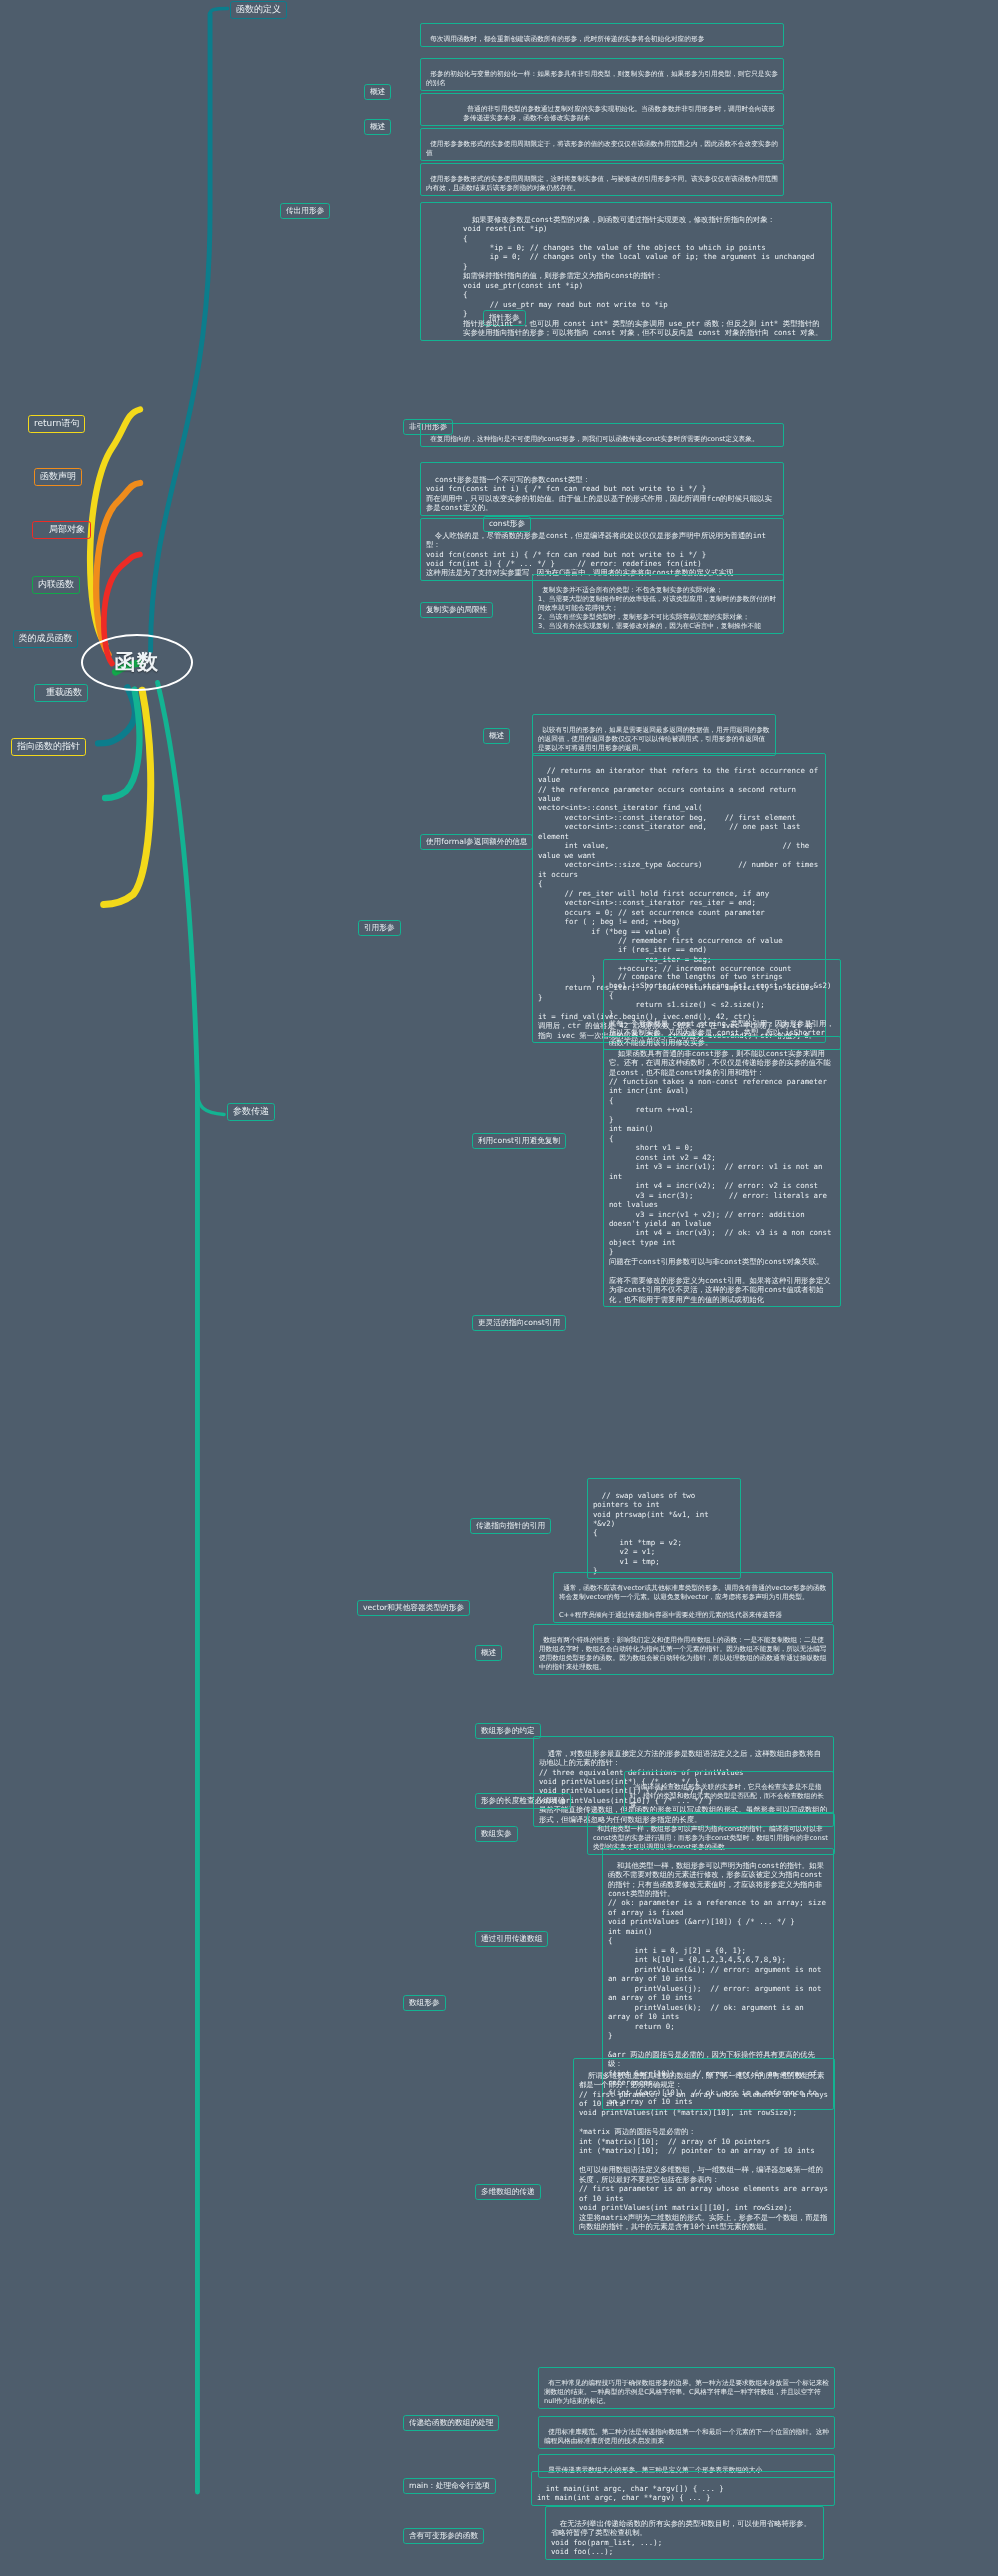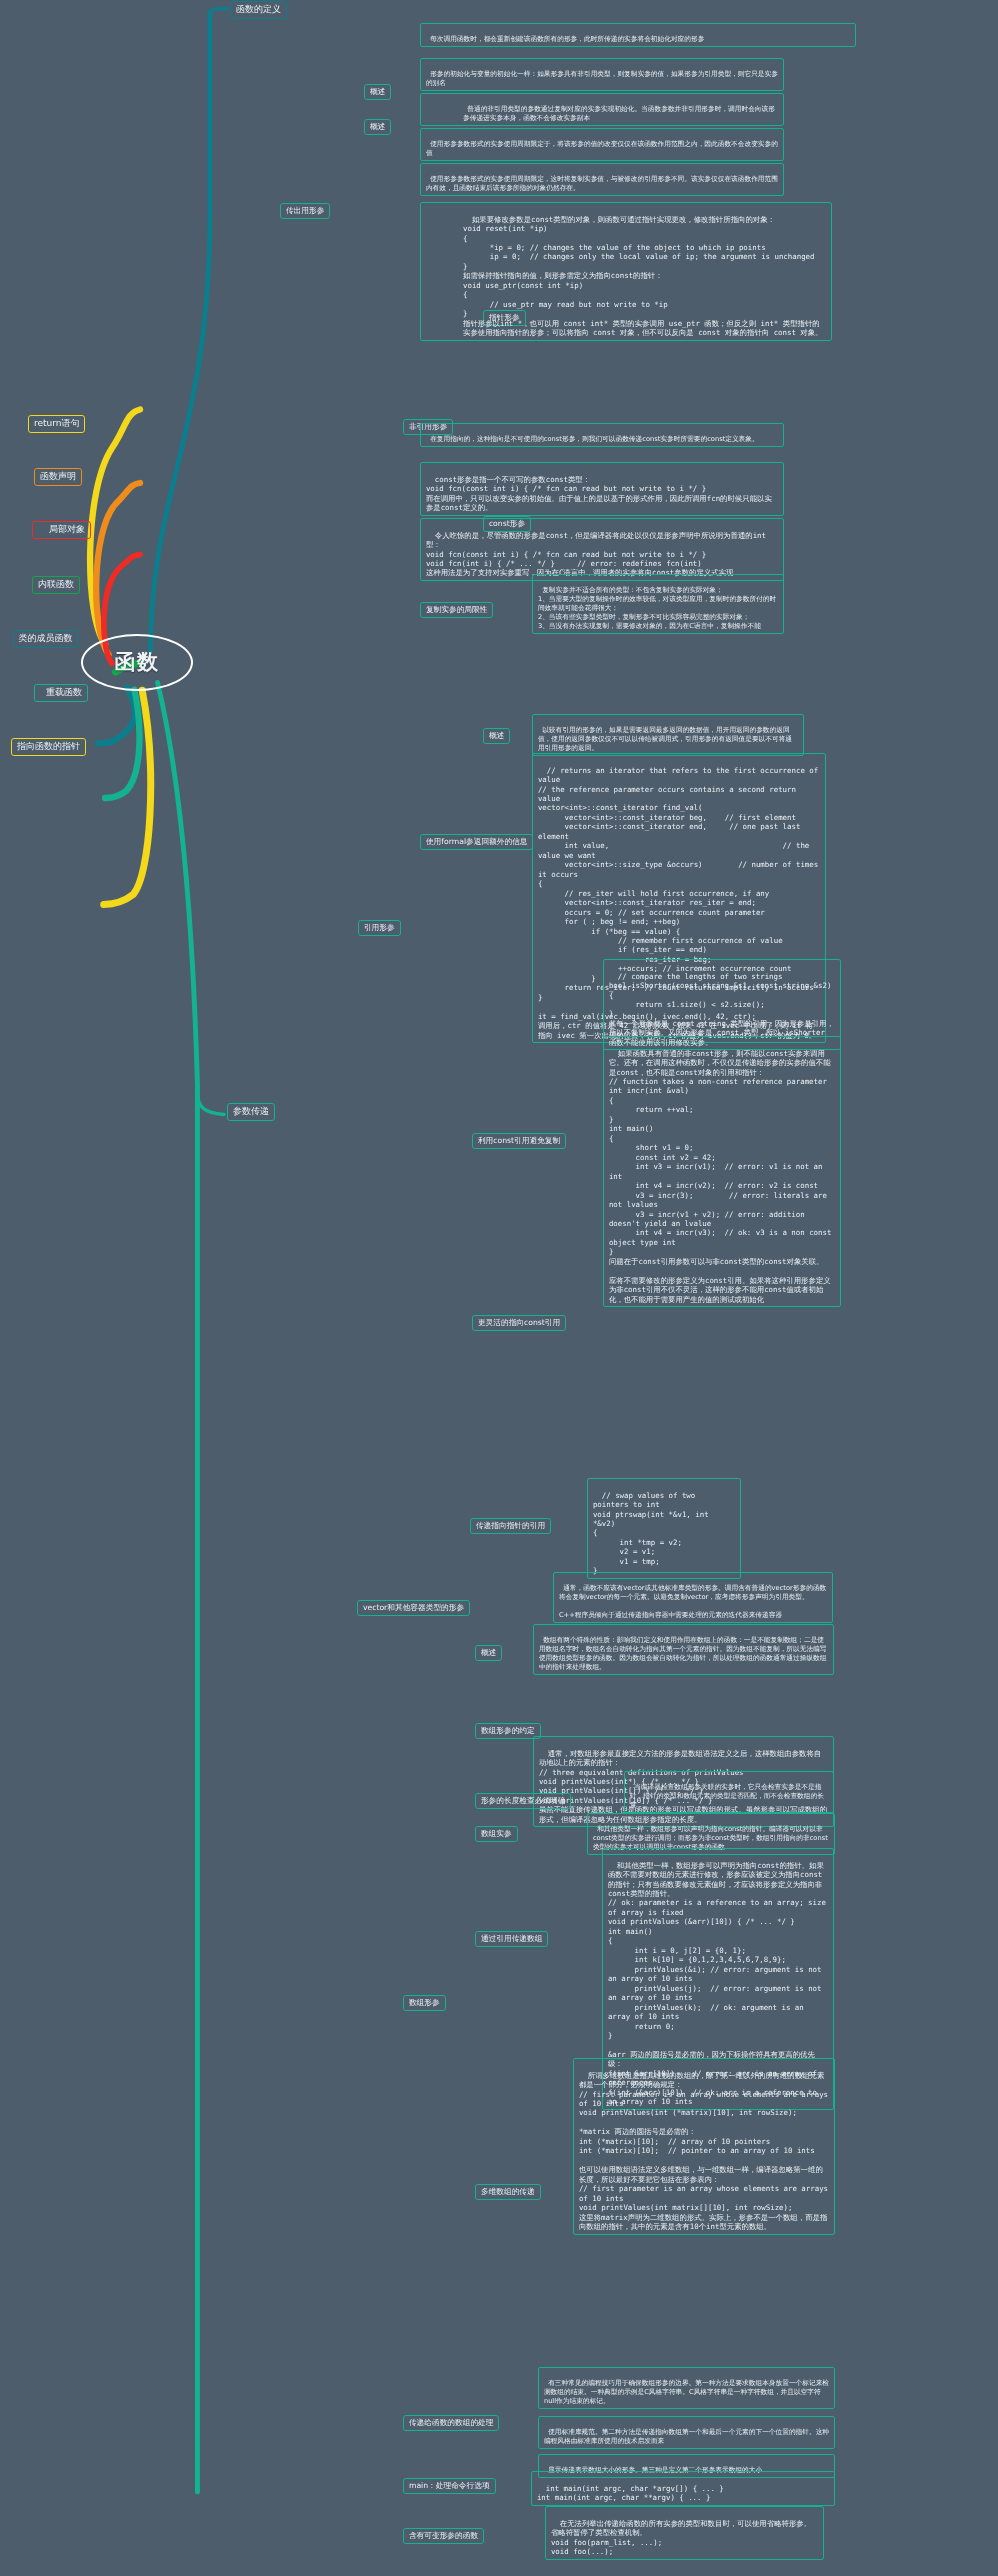--- a/index.html
+++ b/index.html
@@ -88,21 +88,21 @@
   <span>函数的定义</span></div>
 
 <div class="node lbl lv1 c-emerald" style="left:227px;top:1103px;">
   <span>参数传递</span></div>
 
 <div class="node lbl mid c-emerald" style="left:280px;top:203px;">
   <span>传出用形参</span></div>
 
 <div class="node lbl mid c-emerald" style="left:364px;top:84px;">
   <span>概述</span></div>
-<div class="node txt c-emerald" style="left:420px;top:23px;width:436px;">
+<div class="node txt c-emerald" style="left:420px;top:23px;width:364px;">
   <span>每次调用函数时，都会重新创建该函数所有的形参，此时所传递的实参将会初始化对应的形参</span></div>
 <div class="node txt c-emerald" style="left:420px;top:58px;width:364px;">
   <span>形参的初始化与变量的初始化一样：如果形参具有非引用类型，则复制实参的值，如果形参为引用类型，则它只是实参的别名</span></div>
 
 <div class="node lbl mid c-emerald" style="left:364px;top:119px;">
   <span>概述</span></div>
 <div class="node txt c-emerald" style="left:420px;top:93px;width:364px;padding-left:42px;">
   <span>普通的非引用类型的参数通过复制对应的实参实现初始化。当函数参数并非引用形参时，调用时会向该形参传递进实参本身，函数不会修改实参副本</span></div>
 <div class="node txt c-emerald" style="left:420px;top:128px;width:364px;">
   <span>使用形参参数形式的实参使用周期限定于，将该形参的值的改变仅仅在该函数作用范围之内，因此函数不会改变实参的值</span></div>
@@ -148,21 +148,21 @@
   <span>复制实参并不适合所有的类型：不包含复制实参的实际对象；
 1、当需要大型的复制操作时的效率较低，对该类型应用，复制时的参数所付的时间效率就可能会花得很大；
 2、当该有些实参型类型时，复制形参不可比实际容易完整的实际对象；
 3、当没有办法实现复制，需要修改对象的，因为在C语言中，复制操作不能</span></div>
 
 <div class="node lbl mid c-emerald" style="left:358px;top:920px;">
   <span>引用形参</span></div>
 
 <div class="node lbl mid c-emerald" style="left:483px;top:728px;">
   <span>概述</span></div>
-<div class="node txt c-emerald" style="left:532px;top:714px;width:272px;">
+<div class="node txt c-emerald" style="left:532px;top:714px;width:244px;">
   <span>以较有引用的形参的，如果是需要返回最多返回的数据值，用开用返回的参数的返回值，使用的返回参数仅仅不可以以传给被调用式，引用形参的有返回值是要以不可将通用引用形参的返回。</span></div>
 
 <div class="node lbl mid c-emerald" style="left:420px;top:834px;">
   <span>使用formal参返回额外的信息</span></div>
 <div class="node code c-emerald" style="left:532px;top:753px;width:294px;">
   <span>// returns an iterator that refers to the first occurrence of value
 // the reference parameter occurs contains a second return value
 vector&lt;int&gt;::const_iterator find_val(
       vector&lt;int&gt;::const_iterator beg,    // first element
       vector&lt;int&gt;::const_iterator end,     // one past last element

